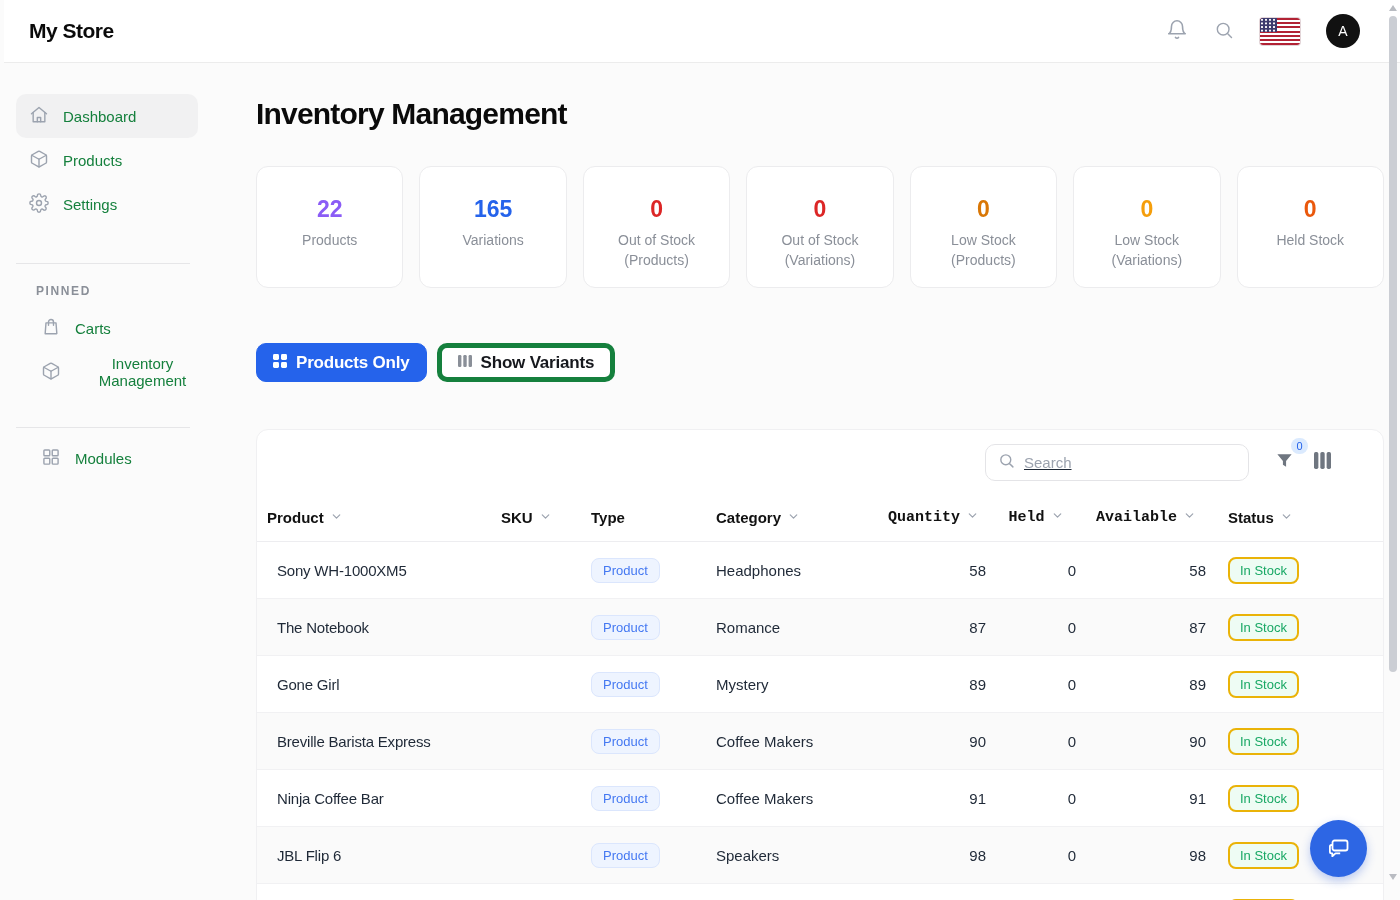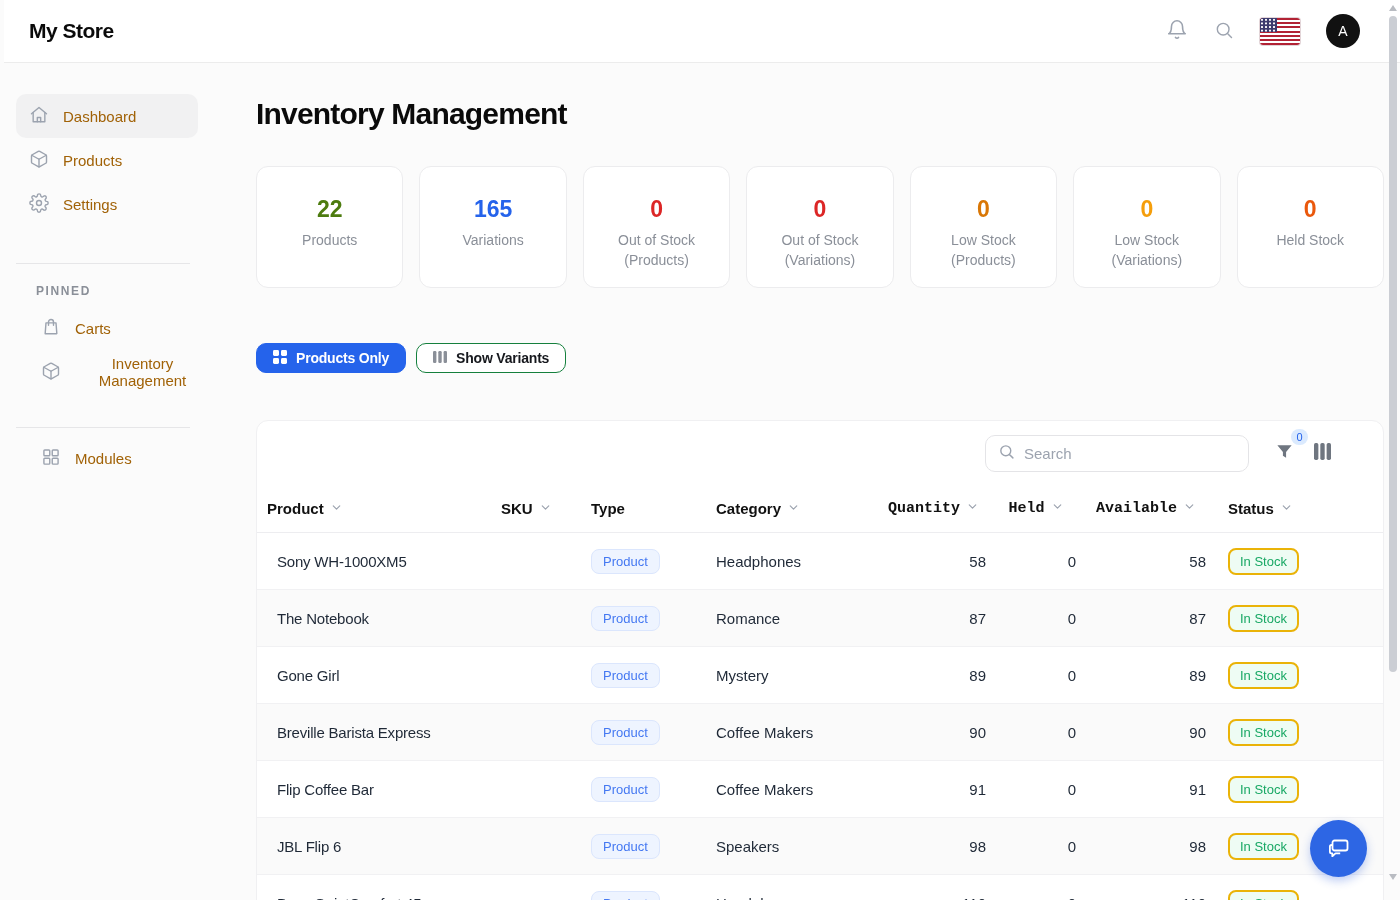--- a/index.html
+++ b/index.html
@@ -34,51 +34,51 @@
     background: #cbced4; border-radius: 5px; }
   .scroll-arrow { position: absolute; left: 2px; width: 0; height: 0;
     border-left: 4.5px solid transparent; border-right: 4.5px solid transparent; }
   .scroll-arrow.up { top: 5px; border-bottom: 6px solid #b9bcc2; }
   .scroll-arrow.down { bottom: 20px; border-top: 6px solid #b9bcc2; }
 
   
   .sidebar { position: absolute; top: 63px; left: 0; width: 216px; height: 837px; padding-top: 31px; }
   .side-item { display: flex; align-items: center; gap: 14px; height: 44px; width: 182px;
     margin-left: 16px; padding-left: 13px; border-radius: 10px; cursor: pointer;
-    font-size: 15px; color: #a16207; background: transparent; border: none; }
+    font-size: 15px; color: #15803d; background: transparent; border: none; }
   .side-item.active { background: #f1f1f2; }
   .side-item svg { flex: 0 0 auto; }
   .side-divider { height: 1px; background: #e6e6e8; margin: 37px 26px 0 16px; }
   .pinned-label { font-size: 12px; font-weight: bold; letter-spacing: 1.6px; color: #8a8f98;
     margin: 20px 0 8px 36px; }
   .side-group-indent .side-item { margin-left: 28px; }
 
   
   .main { position: absolute; top: 63px; left: 256px; width: 1128px; }
   .page-title { font-size: 30px; font-weight: bold; letter-spacing: -0.8px; color: #0a0a0a; margin-top: 34px; }
 
   .stats-row { display: flex; gap: 16px; margin-top: 35px; }
   .stat-card { flex: 1; height: 122px; background: #fff; border: 1px solid #ececee;
     border-radius: 12px; text-align: center; padding-top: 29px; }
   .stat-value { font-size: 23px; font-weight: bold; }
   .stat-label { font-size: 14px; color: #8a8f98; margin-top: 7px; line-height: 20px; }
 
   .toggle-row { display: flex; gap: 10px; margin-top: 55px; }
-  .pill { display: flex; align-items: center; gap: 9px; height: 30px; padding: 0 16px;
-    border-radius: 10px; font-size: 14px; font-weight: bold; cursor: pointer; letter-spacing: -0.2px; }
+  .pill { display: flex; align-items: center; gap: 9px; height: 39px; padding: 0 16px;
+    border-radius: 10px; font-size: 17px; font-weight: bold; cursor: pointer; letter-spacing: -0.2px; }
   .pill.active { background: #2563eb; color: #fff; border: 1px solid #2563eb; }
-  .pill.inactive { background: #fff; color: #16181d; border: 1px solid #15803d; }
+  .pill.inactive { background: #fff; color: #16181d; border: 5px solid #15803d; }
 
   
   .table-card { margin-top: 47px; background: #fff; border: 1px solid #f0f0f2;
     border-radius: 12px 12px 0 0; overflow: hidden; }
   .table-toolbar { height: 64px; display: flex; align-items: center; justify-content: flex-end;
     gap: 26px; padding: 0 52px 0 20px; }
   .search-box { display: flex; align-items: center; gap: 9px; width: 264px; height: 37px;
-    border: 1px solid #e4e4e7; border-radius: 10px; padding: 0 12px; background: #fff; }
+    border: 1px solid #e4e4e7; border-radius: 10px; padding: 0 12px; background: #fff; text-decoration: underline; }
   .search-box input { border: none; outline: none; font-size: 15px; color: #374151; width: 100%;
     font-family: "Liberation Sans", "DejaVu Sans", sans-serif; background: transparent; }
   .search-box input::placeholder { color: #9ca3af; }
   .toolbar-icons { display: flex; align-items: center; gap: 20px; }
   .filter-wrap { position: relative; }
   .filter-badge { position: absolute; top: -13px; right: -14px; min-width: 17px; height: 16px;
     background: #dbeafe; color: #2563eb; font-size: 11px; border-radius: 9px;
     display: flex; align-items: center; justify-content: center; padding: 0 4px; }
 
   .grid-row { display: grid;
@@ -202,21 +202,21 @@
       <span>Modules</span>
     </button>
   </div>
 </nav>
 
 <main class="main">
   <h1 class="page-title">Inventory Management</h1>
 
   <div class="stats-row">
     <div class="stat-card">
-      <div class="stat-value" style="color: #4d7c0f;">22</div>
+      <div class="stat-value" style="color: #8b5cf6;">22</div>
       <div class="stat-label">
           <div>Products</div>
           <div></div>
         </div>
     </div>
     <div class="stat-card">
       <div class="stat-value" style="color: rgb(37, 99, 235);">165</div>
       <div class="stat-label">
           <div>Variations</div>
           <div></div>
@@ -389,21 +389,21 @@
       <div class="td product">Breville Barista Express</div>
       <div class="td"></div>
       <div class="td"><span class="badge-type">Product</span></div>
       <div class="td">Coffee Makers</div>
       <div class="td num">90</div>
       <div class="td num">0</div>
       <div class="td num">90</div>
       <div class="td status"><span class="badge-stock">In Stock</span></div>
     </div>
     <div class="grid-row tr">
-      <div class="td product">Flip Coffee Bar</div>
+      <div class="td product">Ninja Coffee Bar</div>
       <div class="td"></div>
       <div class="td"><span class="badge-type">Product</span></div>
       <div class="td">Coffee Makers</div>
       <div class="td num">91</div>
       <div class="td num">0</div>
       <div class="td num">91</div>
       <div class="td status"><span class="badge-stock">In Stock</span></div>
     </div>
     <div class="grid-row tr">
       <div class="td product">JBL Flip 6</div>

